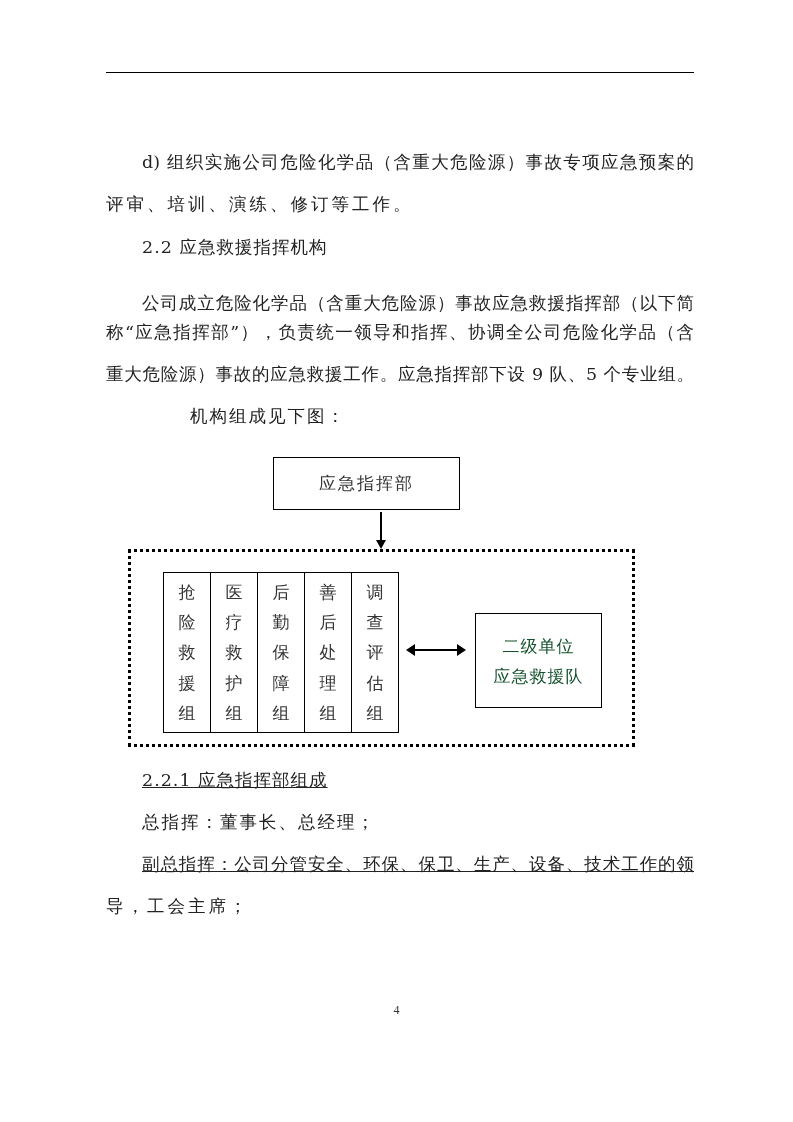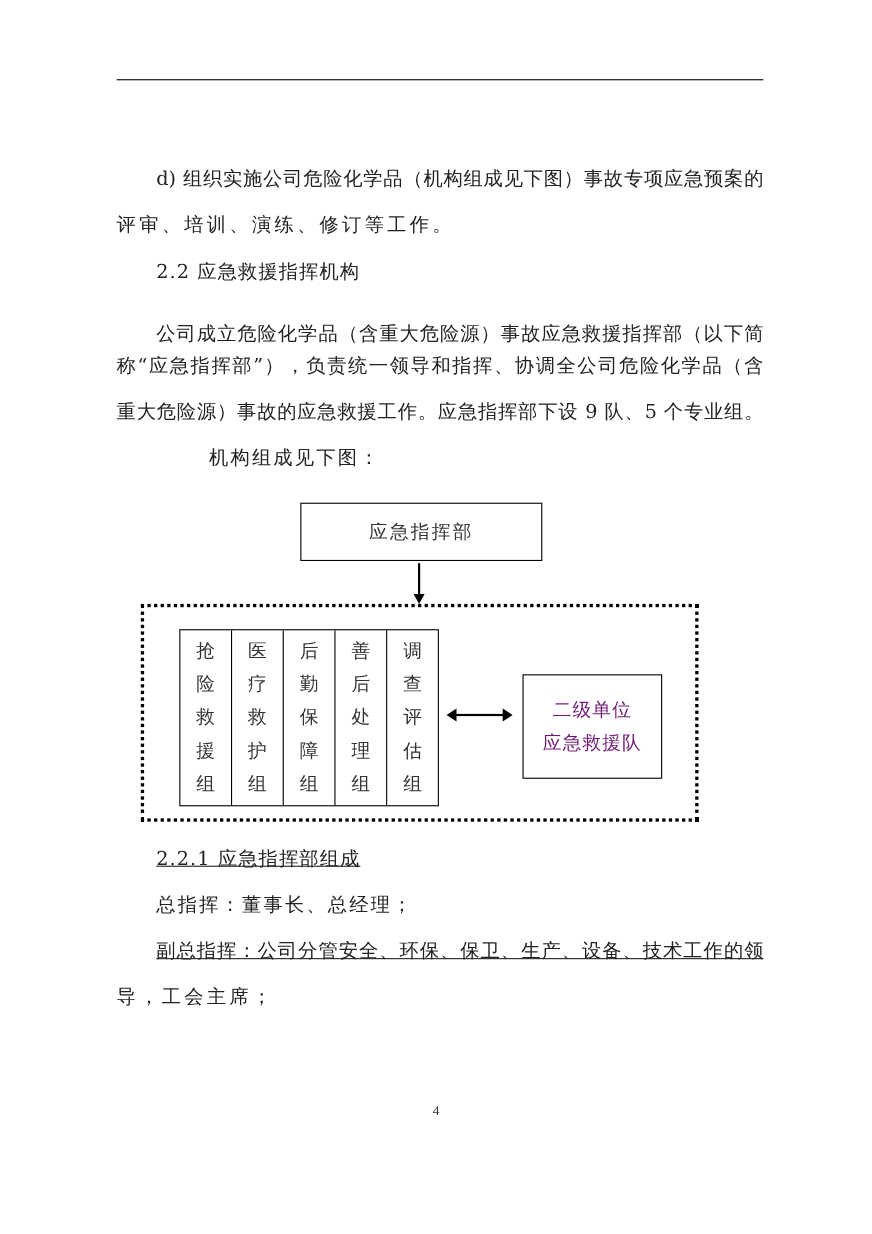--- a/index.html
+++ b/index.html
@@ -3,21 +3,21 @@
 <meta charset="utf-8">
 <style>
   html, body { margin: 0; padding: 0; background: #ffffff; }
   body { width: 793px; height: 1122px; position: relative; overflow: hidden;
          font-family: "DejaVu Serif", "Liberation Serif", serif; color: #222; }
   .header-rule { position: absolute; left: 106px; top: 72px; width: 588px; height: 0;
                  border-top: 1px solid #000; }
   .para { position: absolute; left: 106px; width: 588px; font-size: 17.5px; color: #222; }
   .justify { text-align: justify; text-align-last: justify; white-space: nowrap; display: block; }
   .box { position: absolute; border: 1px solid #000; background: #fff; box-sizing: border-box; }
-  .top-box { left: 273px; top: 457px; width: 220px; height: 53px;
+  .top-box { left: 273px; top: 457px; width: 187px; height: 53px;
              display: flex; align-items: center; justify-content: center;
              font-size: 17px; letter-spacing: 2px; color: #333; }
   .arrow-down { position: absolute; left: 380px; top: 512px; width: 2px; height: 30px; background: #000; }
   .arrow-down-head { position: absolute; left: 376px; top: 540px; width: 0; height: 0;
                      border-left: 5px solid transparent; border-right: 5px solid transparent;
                      border-top: 9px solid #000; }
   .dotted-box { position: absolute; left: 128px; top: 549px; width: 507px; height: 198px;
                 border: 3px dotted #000; box-sizing: border-box; }
   .cols { position: absolute; left: 163px; top: 572px; width: 236px; height: 161px;
           display: flex; border: 1px solid #000; box-sizing: border-box; }
@@ -28,31 +28,31 @@
   .col span { display: block; line-height: 20px; }
   .dbl-arrow { position: absolute; left: 410px; top: 649px; width: 52px; height: 2px; background: #000; }
   .dbl-arrow::before { content: ""; position: absolute; left: -4px; top: -5px;
                        border-top: 6px solid transparent; border-bottom: 6px solid transparent;
                        border-right: 9px solid #000; }
   .dbl-arrow::after { content: ""; position: absolute; right: -4px; top: -5px;
                       border-top: 6px solid transparent; border-bottom: 6px solid transparent;
                       border-left: 9px solid #000; }
   .right-box { left: 475px; top: 613px; width: 127px; height: 95px;
                display: flex; flex-direction: column; align-items: center; justify-content: center;
-               font-size: 17px; color: #701a75; line-height: 30px; letter-spacing: 1px; }
+               font-size: 17px; color: #14532d; line-height: 30px; letter-spacing: 1px; }
   .page-num { position: absolute; left: 0; width: 793px; top: 1003px; text-align: center;
               font-size: 12px; font-family: "Liberation Serif", serif; color: #333; }
 </style>
 </head>
 <body>
 
 <div class="header-rule"></div>
 
 <div class="para" style="top:150px;">
-  <span class="justify" style="padding-left:36px;">d) 组织实施公司危险化学品（机构组成见下图）事故专项应急预案的</span>
+  <span class="justify" style="padding-left:36px;">d) 组织实施公司危险化学品（含重大危险源）事故专项应急预案的</span>
 </div>
 <div class="para" style="top:192px;">
   <span style="letter-spacing:3px;">评审、培训、演练、修订等工作。</span>
 </div>
 
 <div class="para" style="top:235px; left:142px;">
   <span style="letter-spacing:1px;">2.2 应急救援指挥机构</span>
 </div>
 
 <div class="para" style="top:277px;margin-top:14px;">

